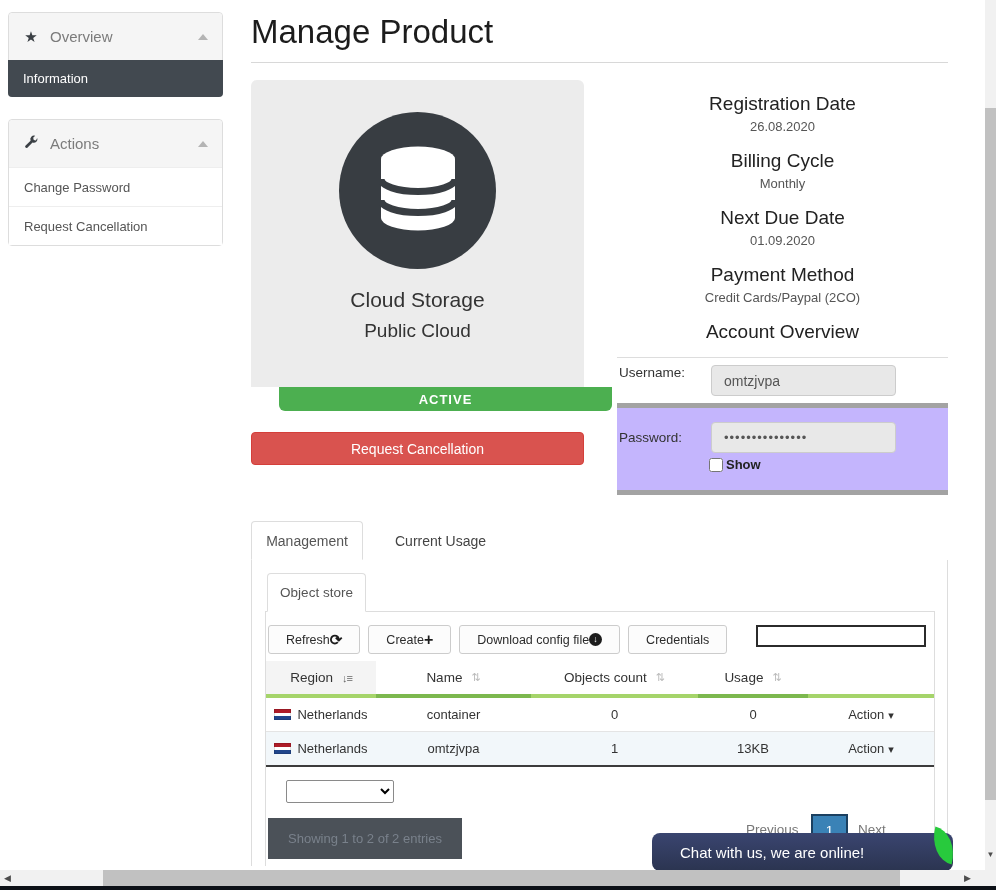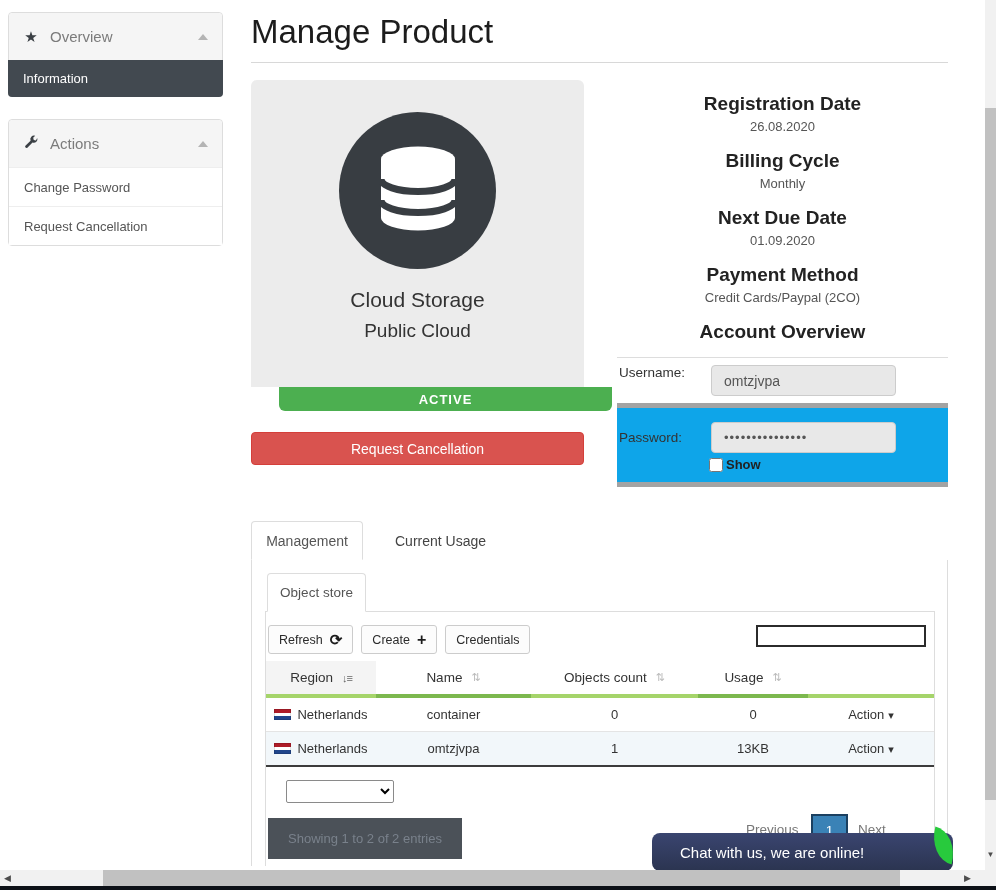--- a/index.html
+++ b/index.html
@@ -34,26 +34,26 @@
   .prod-group{position:absolute;left:0;top:240px;width:100%;text-align:center;font-size:19px;color:#333;}
   .status-bar{position:absolute;left:251px;top:387px;width:333px;height:24px;background:#4caf50;
               border-radius:0 0 6px 6px;color:#fff;font-size:13px;font-weight:bold;letter-spacing:1px;
               display:flex;align-items:center;justify-content:center;margin-left:28px;}
   .cancel-btn{position:absolute;left:251px;top:432px;width:333px;height:33px;background:#d9534f;
               border:1px solid #d43f3a;border-radius:4px;color:#fff;font-size:14px;
               display:flex;align-items:center;justify-content:center;cursor:pointer;box-sizing:border-box;}
 
   
   .details{position:absolute;left:617px;top:88px;width:331px;text-align:center;}
-  .d-h{font-size:19px;color:#222;font-weight:700;margin:16px 0 4px;}
+  .d-h{font-size:19px;color:#222;font-weight:400;margin:16px 0 4px;}
   .d-h.first{margin-top:5px;}
   .d-v{font-size:13px;color:#555;}
   .acct-table{margin-top:14px;border-top:1px solid #ddd;text-align:left;}
   .acct-row{display:flex;border-bottom:5px solid #a3a3a3;padding:7px 0;}
-  .acct-row.striped{background:#0ea5e9;display:block;padding:14px 0 10px;}
+  .acct-row.striped{background:#c4b5fd;display:block;padding:14px 0 18px;}
   .acct-row.striped .inner{display:flex;align-items:center;}
   .a-label{width:92px;font-size:13.5px;color:#333;padding-left:2px;flex:none;}
   .a-input{width:159px;height:29px;background:#e8e8e8;border:1px solid #ccc;border-radius:4px;
            padding:0 12px;font-size:14px;color:#555;font-family:"Liberation Sans",sans-serif;}
   .a-input.pw{letter-spacing:1px;font-size:13px;}
   .show-row{margin-left:92px;margin-top:4px;display:flex;align-items:center;gap:3px;
             font-size:13px;font-weight:bold;color:#222;}
   .show-row input{margin:0;width:14px;height:14px;}
 
   
@@ -66,22 +66,22 @@
   .outer-panel{position:absolute;left:251px;top:560px;width:697px;height:306px;
                border-left:1px solid #ddd;border-right:1px solid #ddd;box-sizing:border-box;background:#fff;}
   .subtab{position:absolute;left:267px;top:573px;width:99px;height:39px;background:#fff;border:1px solid #ddd;
           border-bottom:1px solid #fff;border-radius:4px 4px 0 0;display:flex;align-items:center;
           justify-content:center;font-size:13.5px;color:#555;box-sizing:border-box;z-index:2;cursor:pointer;}
   .inner-panel{position:absolute;left:265px;top:611px;width:670px;height:255px;background:#fff;
                border-left:1px solid #ddd;border-right:1px solid #ddd;border-top:1px solid #ddd;box-sizing:border-box;}
 
   
   .toolbar{position:absolute;left:2px;top:13px;display:flex;gap:8px;}
-  .btn{height:29px;padding:0 10px;background:#fcfcfc;border:1px solid #ccc;border-radius:3px;
-       font-size:12.5px;color:#2b2b2b;display:flex;align-items:center;gap:7px;cursor:pointer;
+  .btn{height:29px;padding:0 17px;background:#fcfcfc;border:1px solid #ccc;border-radius:3px;
+       font-size:12.5px;color:#2b2b2b;display:flex;align-items:center;cursor:pointer;
        font-family:"Liberation Sans",sans-serif;}
   .b-refresh-ic{font-size:15px;font-weight:bold;color:#1c1c1c;line-height:1;}
   .b-plus-ic{font-size:16px;font-weight:bold;color:#1c1c1c;line-height:1;}
   .b-dl-ic{width:13px;height:13px;border-radius:50%;background:#1c1c1c;color:#fff;font-size:9px;
            display:flex;align-items:center;justify-content:center;line-height:1;}
   .search-in{position:absolute;left:490px;top:13px;width:158px;height:18px;border:2px solid #2b2b2b;
              font-size:13px;padding:0 4px;font-family:"Liberation Sans",sans-serif;}
 
   
   .dtable{position:absolute;left:0;top:49px;width:668px;}
@@ -227,20 +227,24 @@
     <div class="toolbar">
       <button class="btn">
         <span>Refresh</span>
         <span class="b-refresh-ic">⟳</span>
       </button>
       <button class="btn">
         <span>Create</span>
         <span class="b-plus-ic">+</span>
       </button>
       <button class="btn">
+        <span>Download config file</span>
+        <span class="b-dl-ic">↓</span>
+      </button>
+      <button class="btn">
         <span>Credentials</span>
       </button>
     </div>
     <input class="search-in" type="text" value="" style="">
 
     <div class="dtable">
       <div class="thead">
         <div class="th sorted c1">
           <span>Region</span>
           <span class="sort-ic on">↓≡</span>

